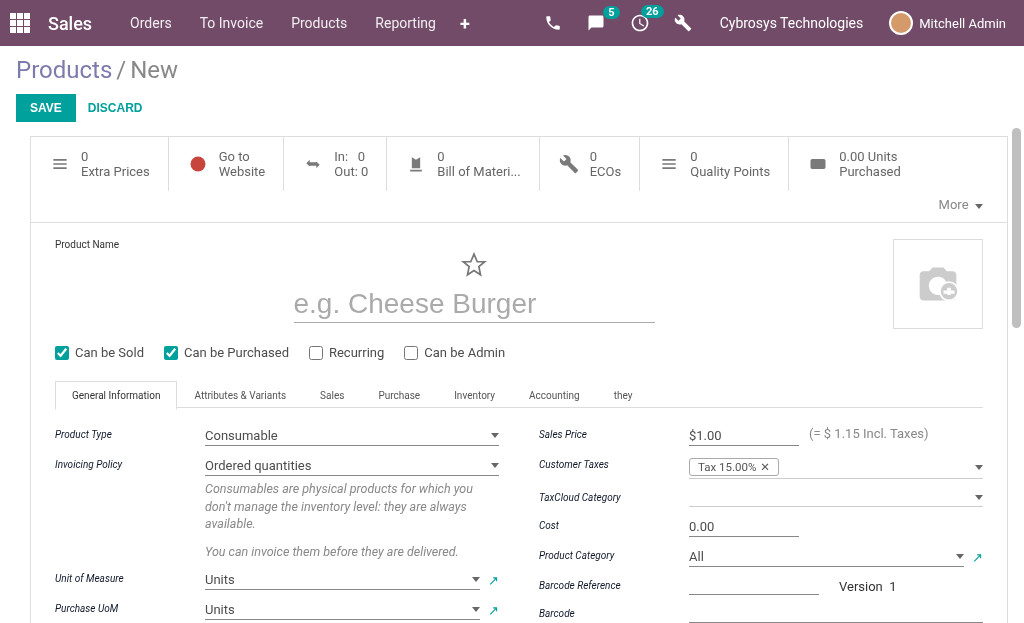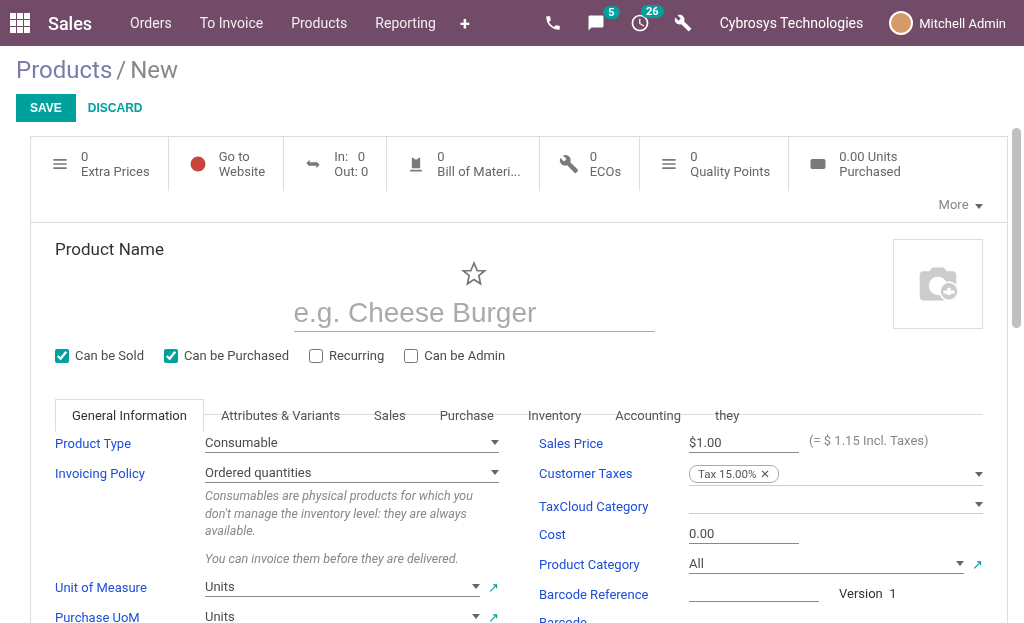--- a/index.html
+++ b/index.html
@@ -32,48 +32,48 @@
 
 .statbar { display:flex; flex-wrap: wrap; border-bottom: 1px solid #ddd; }
 .stat { padding: 12px 18px; border-right: 1px solid #ddd; display:flex; align-items:center; gap: 10px; color:#666; min-height: 50px; }
 .stat svg, .stat .sicon { width:22px; height:20px; flex-shrink:0; fill:#7a7a7a; }
 .stat .snum { font-weight: normal; }
 .stat-more { width: 100%; text-align: right; padding: 6px 24px 10px; color:#888; font-size: 13px; }
 
 .body-pad { padding: 16px 24px 24px; }
 .name-row { display:flex; align-items:flex-start; justify-content:space-between; }
 .name-left { flex: 1; }
-.label-sm { font-size: 17px; color: #333; font-weight: normal; }
+.label-sm { font-size: 10px; color: #333; font-weight: normal; }
 .name-input-row { display:flex; align-items:center; gap: 8px; margin-top: 2px; flex-direction: column; }
 .star { width: 26px; height: 26px; border: 2px solid #888; background: none; cursor:pointer; stroke:#666; fill:none; }
 .name-input { flex: 1; max-width: 540px; border: none; border-bottom: 1px solid #aaa; font-size: 28px; padding: 2px 0; color:#333; outline:none; }
 .name-input::placeholder { color: #aaa; }
 
 .image-box { width: 90px; height: 90px; border: 1px solid #ddd; display:flex; align-items:center; justify-content:center; }
 .image-box svg { fill: #ccc; }
 
 .checks { margin-top: 16px; display:flex; gap: 20px; align-items:center; }
 .chk-wrap { display:flex; align-items:center; gap: 6px; }
 .chk { width:14px; height:14px; accent-color:#00A09D; }
 
 .tabs { display:flex; border-bottom: 1px solid #ddd; margin-top: 18px; }
-.tab { padding: 8px 16px; border: 1px solid transparent; color: #555; cursor:pointer; font-size: 13px; position:relative; top:18px; }
+.tab { padding: 8px 16px; border: 1px solid transparent; color: #555; cursor:pointer; font-size: 10px; position:relative; top:3px; }
 .tab.active { border: 1px solid #ddd; border-bottom: 1px solid #fff; background:#fff; color:#333; }
 
 .form-grid { display:flex; gap: 40px; margin-top: 18px; }
 .col { flex: 1; }
 .frow { display:flex; align-items:flex-start; margin-bottom: 10px; }
-.frow .lbl { width: 150px; color: #1d4ed8; padding-top: 3px; font-size: 13px; }
+.frow .lbl { width: 150px; color: #0f172a; padding-top: 3px; font-size: 10px; font-style: italic; }
 .frow .val { flex: 1; }
 .selectish { border-bottom: 1px solid #888; padding: 2px 0; display:flex; justify-content:space-between; align-items:center; }
 .caret { border-left:4px solid transparent; border-right:4px solid transparent; border-top:5px solid #666; }
 .helptext { color: #888; font-style: italic; font-size: 12.5px; margin-top: 4px; line-height: 1.4; }
 .helptext.sep { margin-top: 10px; }
 .inputish { border-bottom: 1px solid #888; padding: 2px 0; min-height: 18px; display:flex; align-items:center; }
-.tax-tag { border: 1px solid #aaa; border-radius: 8px; padding: 1px 8px; font-size: 11.5px; color:#555; display:inline-flex; align-items:center; gap:4px; }
+.tax-tag { border: 1px solid #aaa; border-radius: 3px; padding: 1px 8px; font-size: 11.5px; color:#555; display:inline-flex; align-items:center; gap:4px; }
 .ext-icon { color: #00A09D; margin-left: 8px; cursor:pointer; }
 .muted-note { color: #888; font-size: 13px; margin-left: 10px; }
 .version-row { font-size: 13px; color:#333; }
 .noborder { border-bottom: 1px solid #ccc; }
 </style>
 </head>
 <body>
 
 <div class="topbar">
   <div class="apps-icon">

